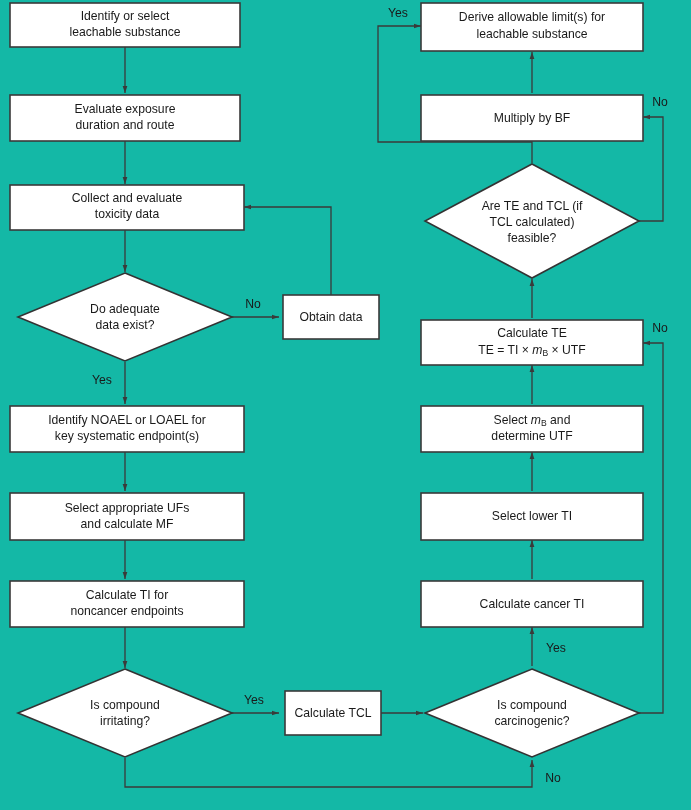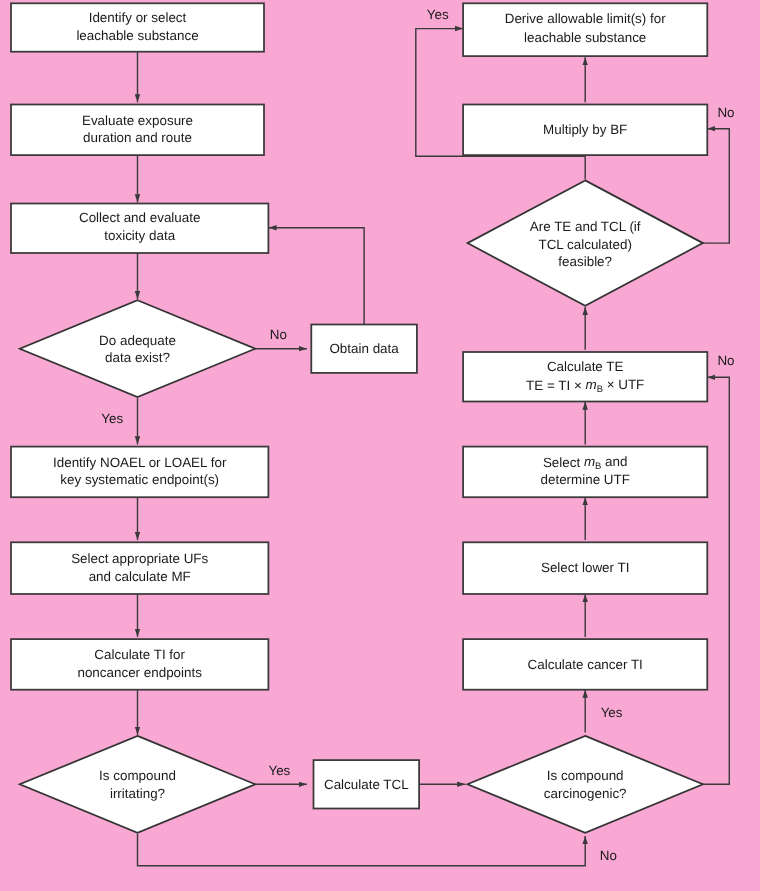--- a/index.html
+++ b/index.html
@@ -4,21 +4,21 @@
 <style>
   html, body {
     margin: 0;
     padding: 0;
     background: #ffffff;
   }
   #chart-root {
     position: relative;
     width: 691px;
     height: 810px;
-    background: #f9a8d4;
+    background: #14b8a6;
     font-family: "Liberation Sans", sans-serif;
   }
   svg#flow {
     display: block;
     width: 691px;
     height: 810px;
   }
   .node-shape {
     fill: #ffffff;
     stroke: #3a3a3a;

